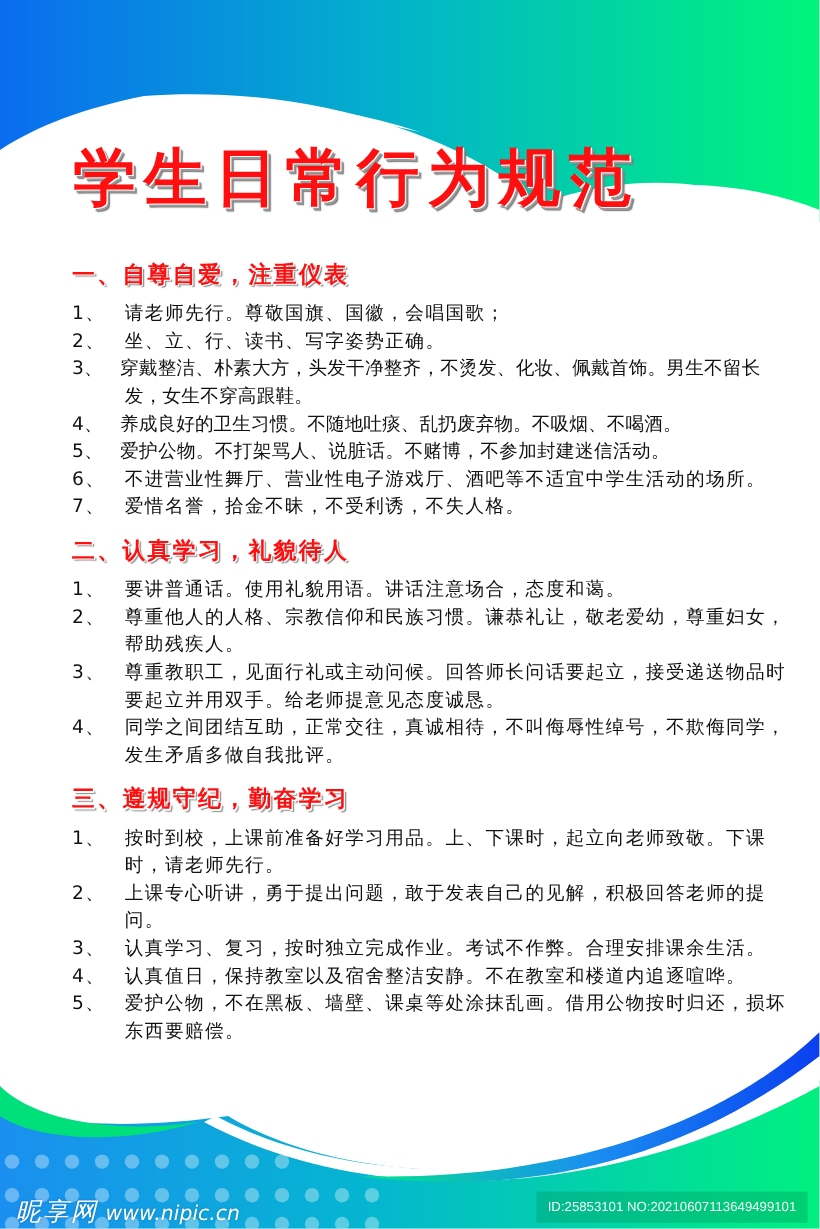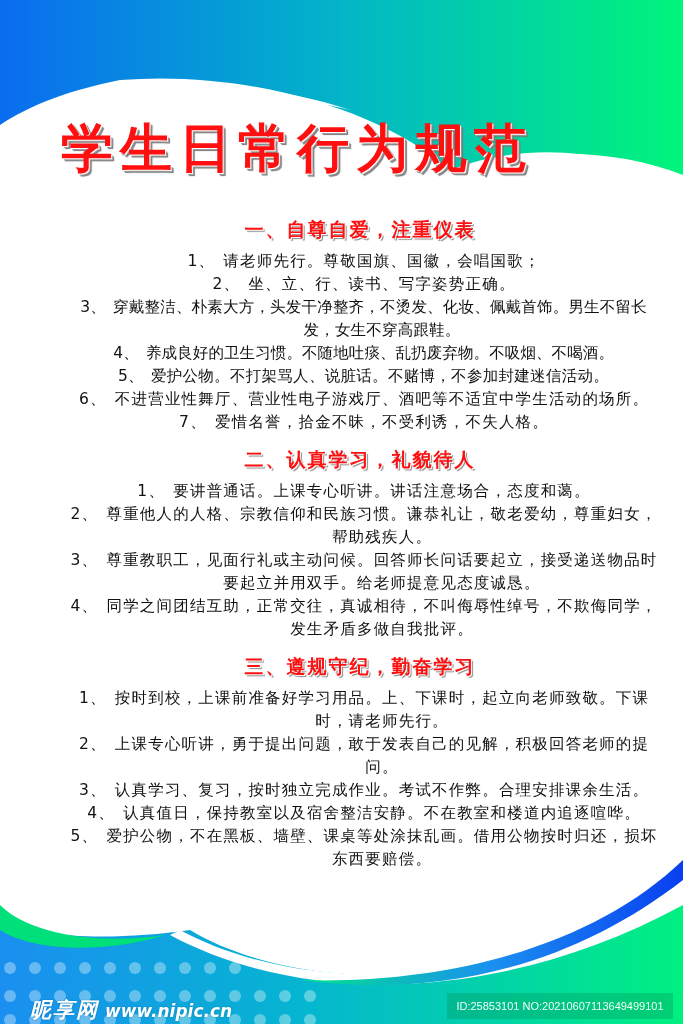--- a/index.html
+++ b/index.html
@@ -14,29 +14,29 @@
     font-size: 52px; font-weight: bold; color: #ff0f0f; letter-spacing: 7px;
     text-shadow: 1px 1px 0 #ffffff, 2px 2px 0 #9a9a9a, 3px 3px 1px #777;
     z-index: 2;
   }
   .content { position: absolute; left: 60px; top: 214px; width: 600px; z-index: 2; }
   .section-title {
     font-size: 19px; font-weight: bold; color: #ff1010; letter-spacing: 2px;
     text-shadow: 1px 1px 0 #fff, 2px 2px 1px #888;
     margin: 0 0 6px 0; height: 30px; line-height: 30px;
   }
-  .section { margin-bottom: 10px; text-align: center; }
+  .section { margin-bottom: 10px; }
   .item {
     font-size: 15.5px; color: #111; line-height: 23px; letter-spacing: 1.2px;
     padding-left: 44px; text-indent: -44px; margin-left: 0;
   }
   .item .num { display: inline-block; width: 44px; text-indent: 0; }
   .footer-logo {
-    position: absolute; left: 30px; top: 996px; z-index: 3;
-    color: #ffffff; font-weight: bold; font-style: italic; font-size: 20px;
+    position: absolute; left: 13px; top: 996px; z-index: 3;
+    color: #ffffff; font-weight: normal; font-style: italic; font-size: 20px;
     text-shadow: 0 0 2px rgba(0,0,0,0.25);
   }
   .footer-logo .cn { font-size: 21px; letter-spacing: 2px; margin-right: 6px; }
   .footer-logo .url { font-size: 17px; }
   .footer-id {
     position: absolute; left: 447px; top: 993px; width: 226px; height: 26px;
     background: rgba(0,150,90,0.35); color: #f0fff6; font-size: 11px;
     line-height: 26px; text-align: center; z-index: 3;
     font-family: "Liberation Sans", sans-serif;
   }
@@ -125,21 +125,21 @@
     <div class="item"><span class="num">2、</span><span>坐、立、行、读书、写字姿势正确。</span></div>
     <div class="item" style="letter-spacing:0.2px"><span class="num" style="width:40px">3、</span><span>穿戴整洁、朴素大方，头发干净整齐，不烫发、化妆、佩戴首饰。男生不留长发，女生不穿高跟鞋。</span></div>
     <div class="item" style="letter-spacing:0.1px"><span class="num" style="width:40px">4、</span><span>养成良好的卫生习惯。不随地吐痰、乱扔废弃物。不吸烟、不喝酒。</span></div>
     <div class="item" style="letter-spacing:0.3px"><span class="num" style="width:40px">5、</span><span>爱护公物。不打架骂人、说脏话。不赌博，不参加封建迷信活动。</span></div>
     <div class="item"><span class="num">6、</span><span>不进营业性舞厅、营业性电子游戏厅、酒吧等不适宜中学生活动的场所。</span></div>
     <div class="item"><span class="num">7、</span><span>爱惜名誉，拾金不昧，不受利诱，不失人格。</span></div>
   </div>
 
   <div class="section">
     <div class="section-title">二、认真学习，礼貌待人</div>
-    <div class="item"><span class="num">1、</span><span>要讲普通话。上课专心听讲。讲话注意场合，态度和蔼。</span></div>
+    <div class="item"><span class="num">1、</span><span>要讲普通话。使用礼貌用语。讲话注意场合，态度和蔼。</span></div>
     <div class="item"><span class="num">2、</span><span>尊重他人的人格、宗教信仰和民族习惯。谦恭礼让，敬老爱幼，尊重妇女，帮助残疾人。</span></div>
     <div class="item"><span class="num">3、</span><span>尊重教职工，见面行礼或主动问候。回答师长问话要起立，接受递送物品时要起立并用双手。给老师提意见态度诚恳。</span></div>
     <div class="item"><span class="num">4、</span><span>同学之间团结互助，正常交往，真诚相待，不叫侮辱性绰号，不欺侮同学，发生矛盾多做自我批评。</span></div>
   </div>
 
   <div class="section">
     <div class="section-title">三、遵规守纪，勤奋学习</div>
     <div class="item"><span class="num">1、</span><span>按时到校，上课前准备好学习用品。上、下课时，起立向老师致敬。下课时，请老师先行。</span></div>
     <div class="item"><span class="num">2、</span><span>上课专心听讲，勇于提出问题，敢于发表自己的见解，积极回答老师的提问。</span></div>
     <div class="item"><span class="num">3、</span><span>认真学习、复习，按时独立完成作业。考试不作弊。合理安排课余生活。</span></div>

